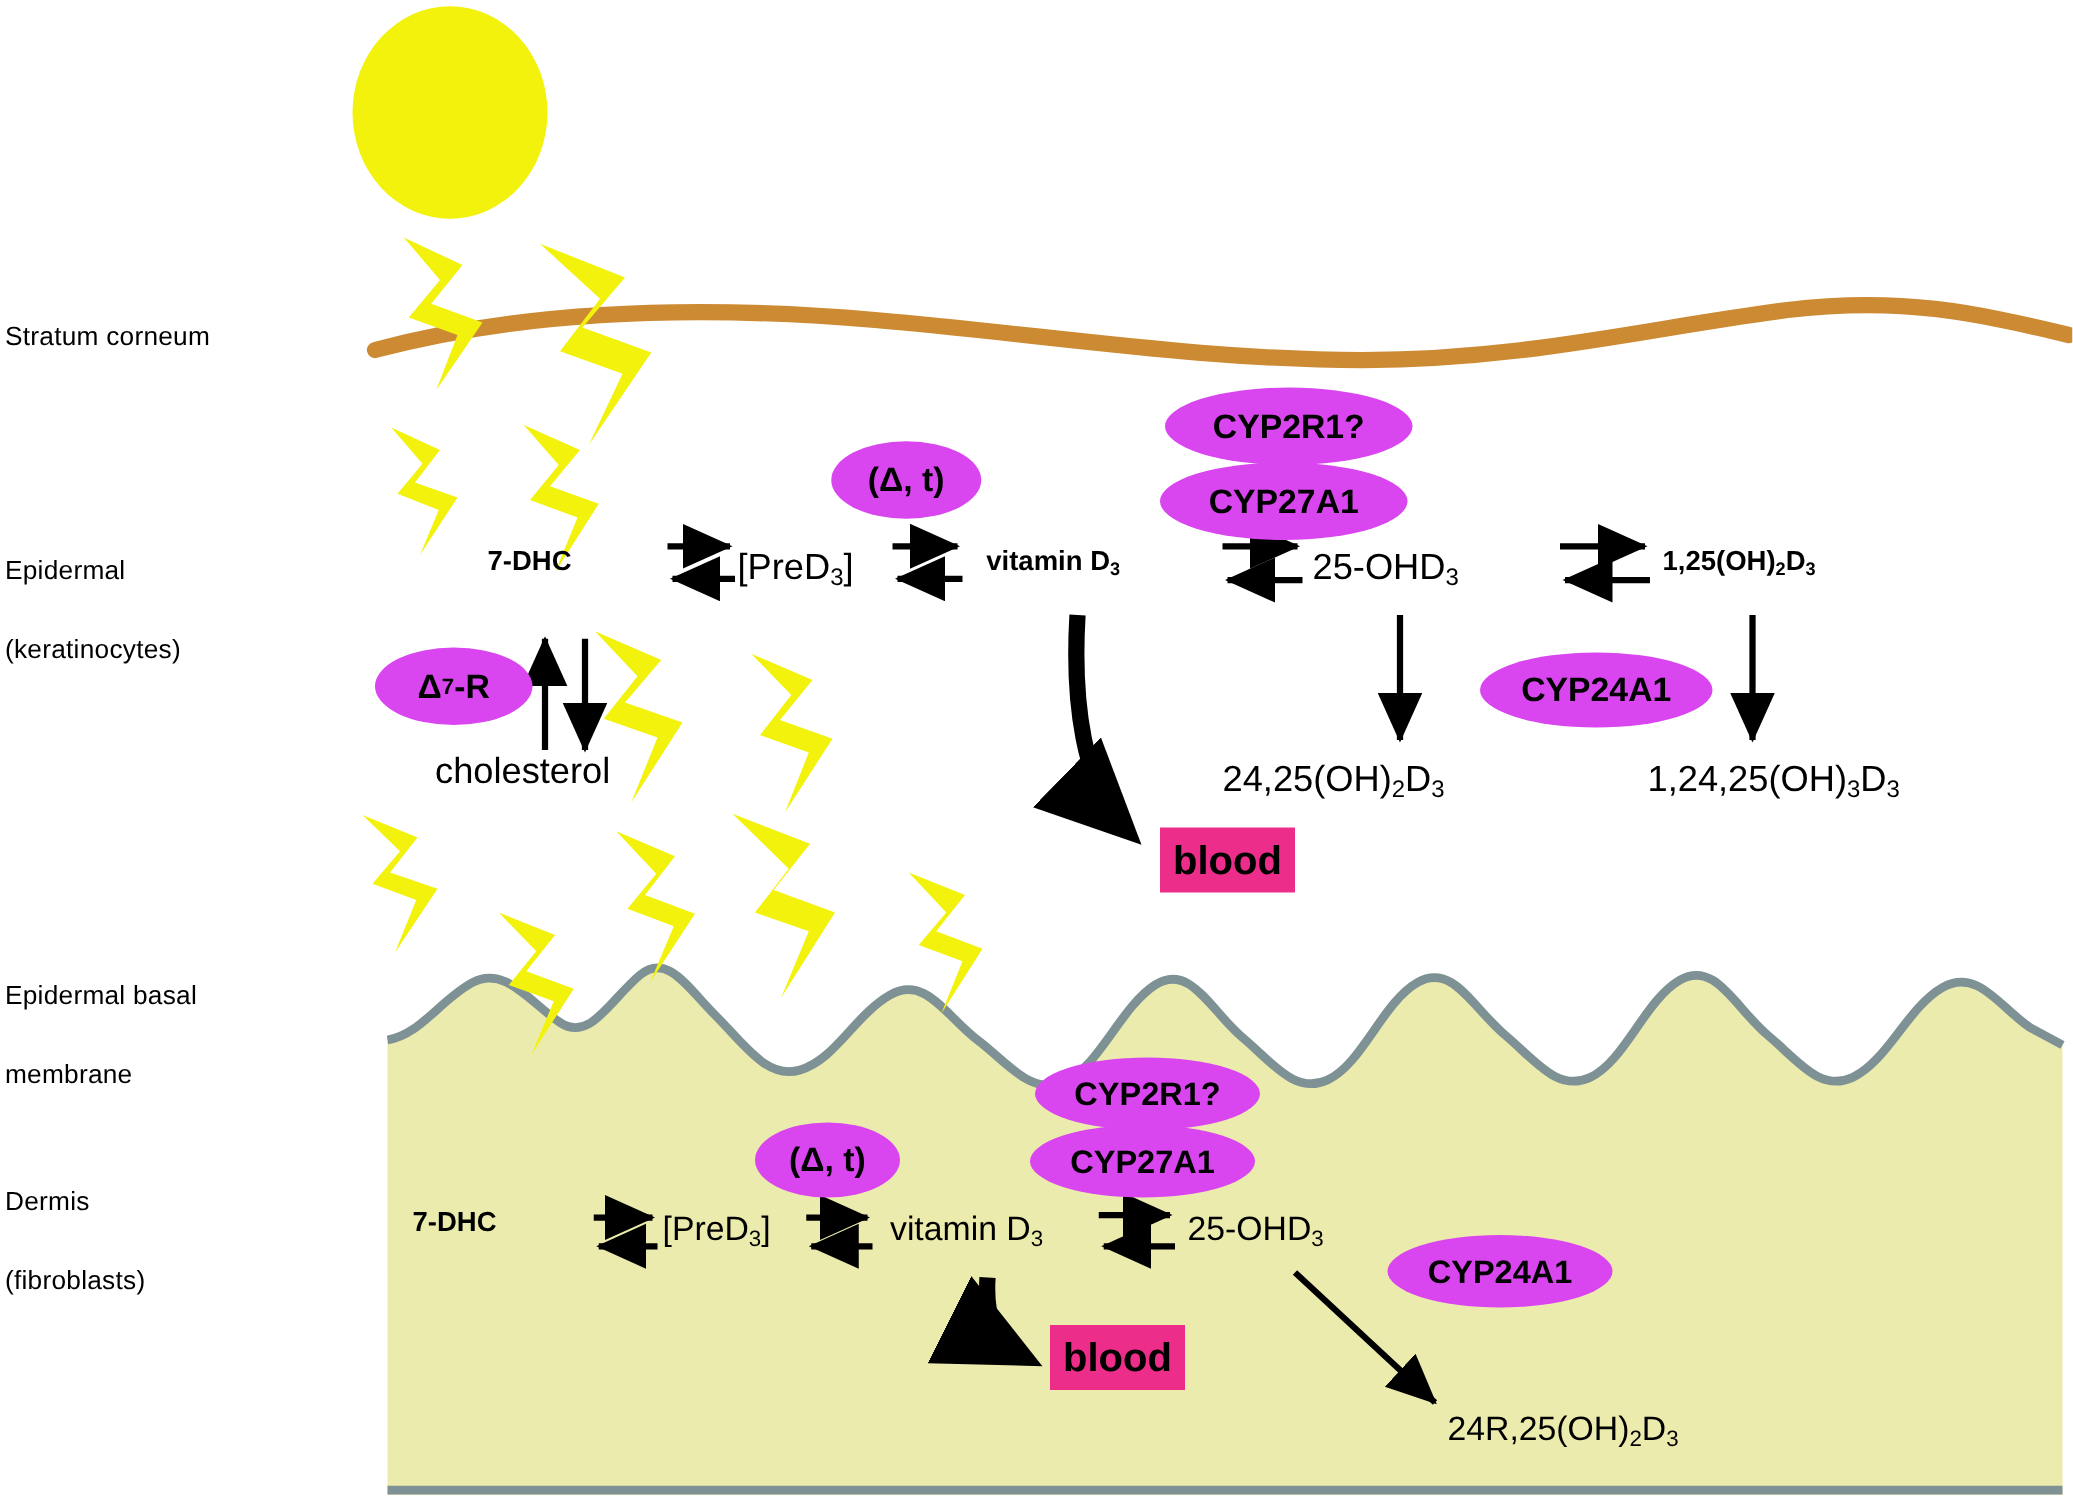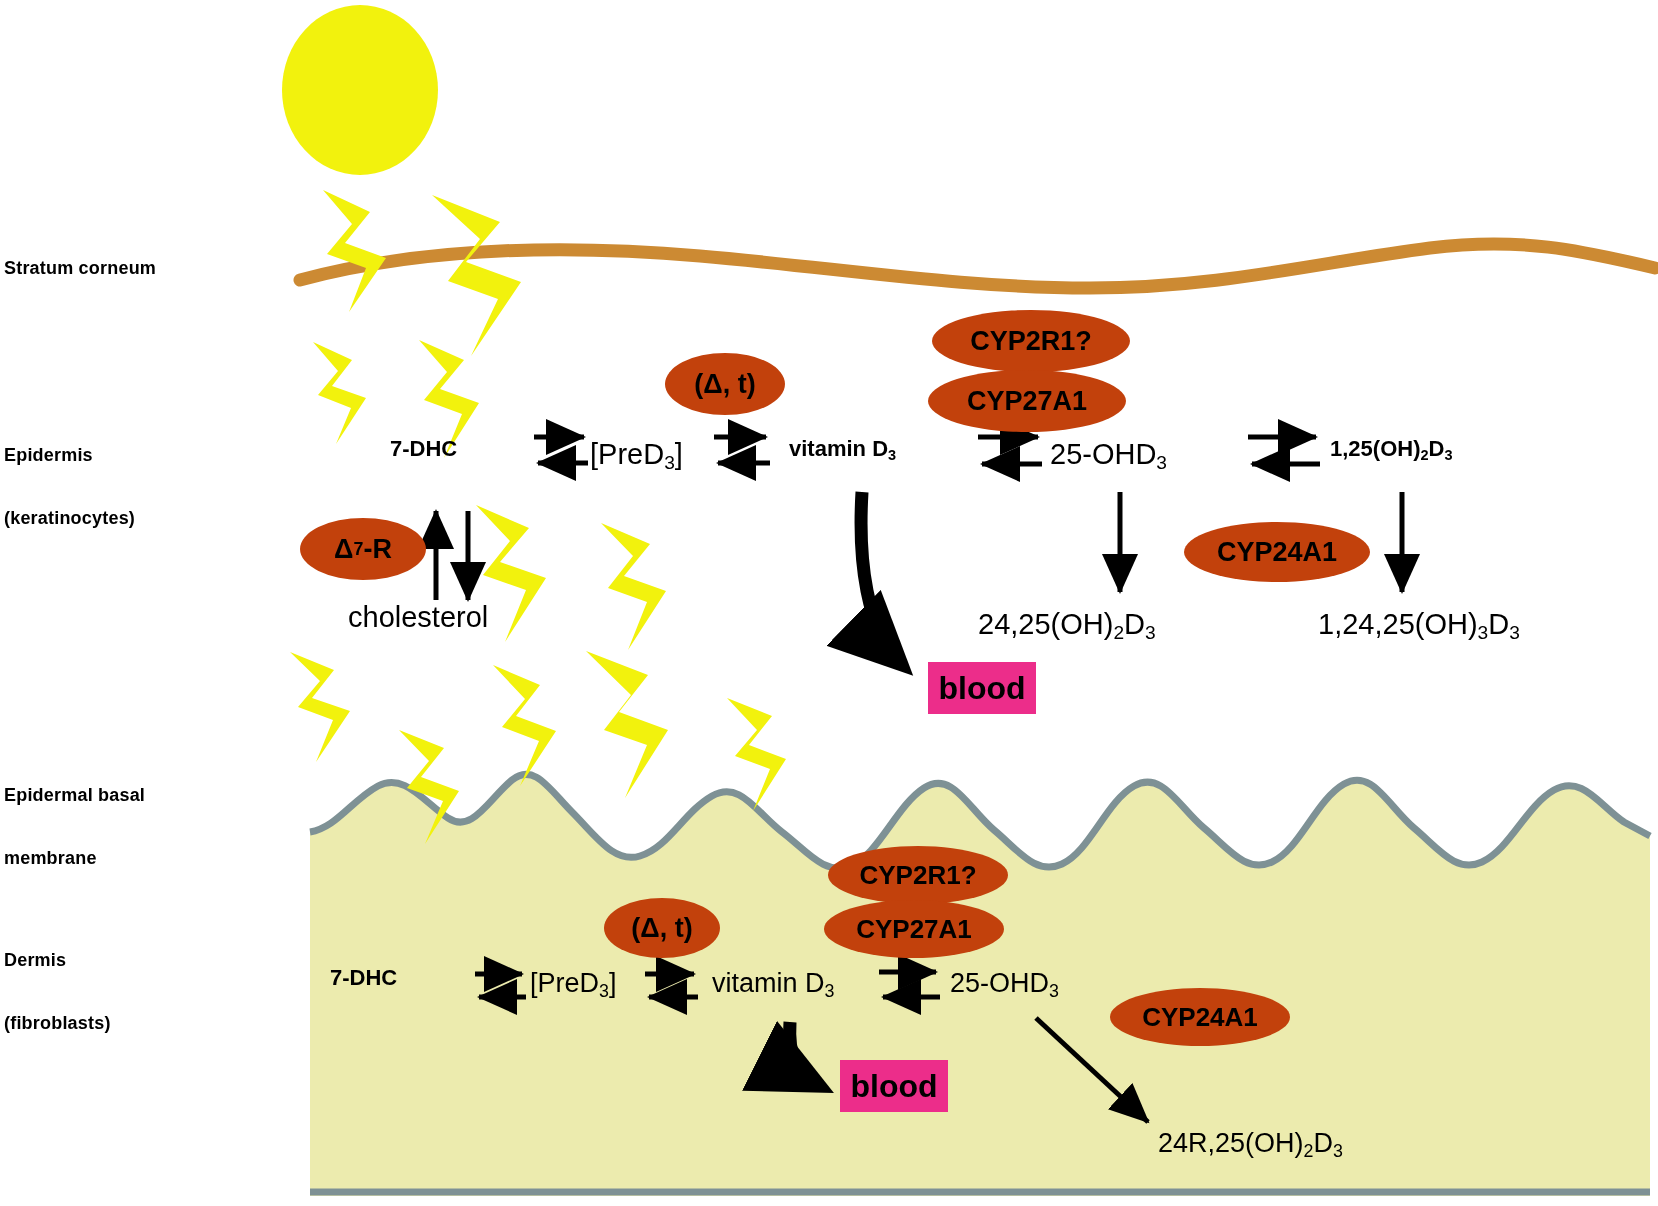--- a/index.html
+++ b/index.html
@@ -9,31 +9,31 @@
   }
   #stage{
     position:relative;
     width:1658px;
     height:1206px;
     background:#ffffff;
     overflow:hidden;
   }
   #bg-svg{position:absolute;left:0;top:0;width:1658px;height:1206px;}
   .lab{position:absolute;white-space:nowrap;}
-  .tier-label{font-weight:bold;font-size:18px;letter-spacing:.2px;}
+  .tier-label{font-weight:normal;font-size:21px;letter-spacing:.2px;}
   .headline{font-weight:bold;font-size:31px;line-height:1.42;}
   .chem-bold{font-weight:bold;font-size:22px;}
   .chem{font-weight:normal;font-size:29px;}
   .chem-sm{font-weight:normal;font-size:27px;}
   sub{font-size:.66em;vertical-align:-0.26em;}
   sup{font-size:.66em;vertical-align:0.45em;}
   .enz{
     position:absolute;
     display:flex;align-items:center;justify-content:center;
-    background:#c2410c;
+    background:#d946ef;
     border-radius:50%;
     color:#000;
     font-weight:bold;
     font-size:27px;
     white-space:nowrap;
   }
   .enz.small{font-size:26px;}
   .blood-box{
     position:absolute;
     background:#ec2d8a;
@@ -159,21 +159,21 @@
       <line x1="1036" y1="1018" x2="1148" y2="1122" stroke-width="5" marker-end="url(#ah)"></line>
 
       <path d="M790,1022 C788,1056 796,1074 820,1086" stroke-width="13" marker-end="url(#ahbig)"></path>
     </g>
 
     <ellipse cx="360" cy="90" rx="78" ry="85" fill="#f2f20d"></ellipse>
   </svg>
 
 
   <div class="lab tier-label" style="left:4px;top:258px;">Stratum corneum</div>
-  <div class="lab tier-label" style="left:4px;top:445px;">Epidermis</div>
+  <div class="lab tier-label" style="left:4px;top:445px;">Epidermal</div>
   <div class="lab tier-label" style="left:4px;top:508px;">(keratinocytes)</div>
   <div class="lab tier-label" style="left:4px;top:785px;">Epidermal basal</div>
   <div class="lab tier-label" style="left:4px;top:848px;">membrane</div>
   <div class="lab tier-label" style="left:4px;top:950px;">Dermis</div>
   <div class="lab tier-label" style="left:4px;top:1013px;">(fibroblasts)</div>
 
   <div class="lab chem-bold" style="left:390px;top:436px;">
     <span>7-DHC</span>
   </div>
 

